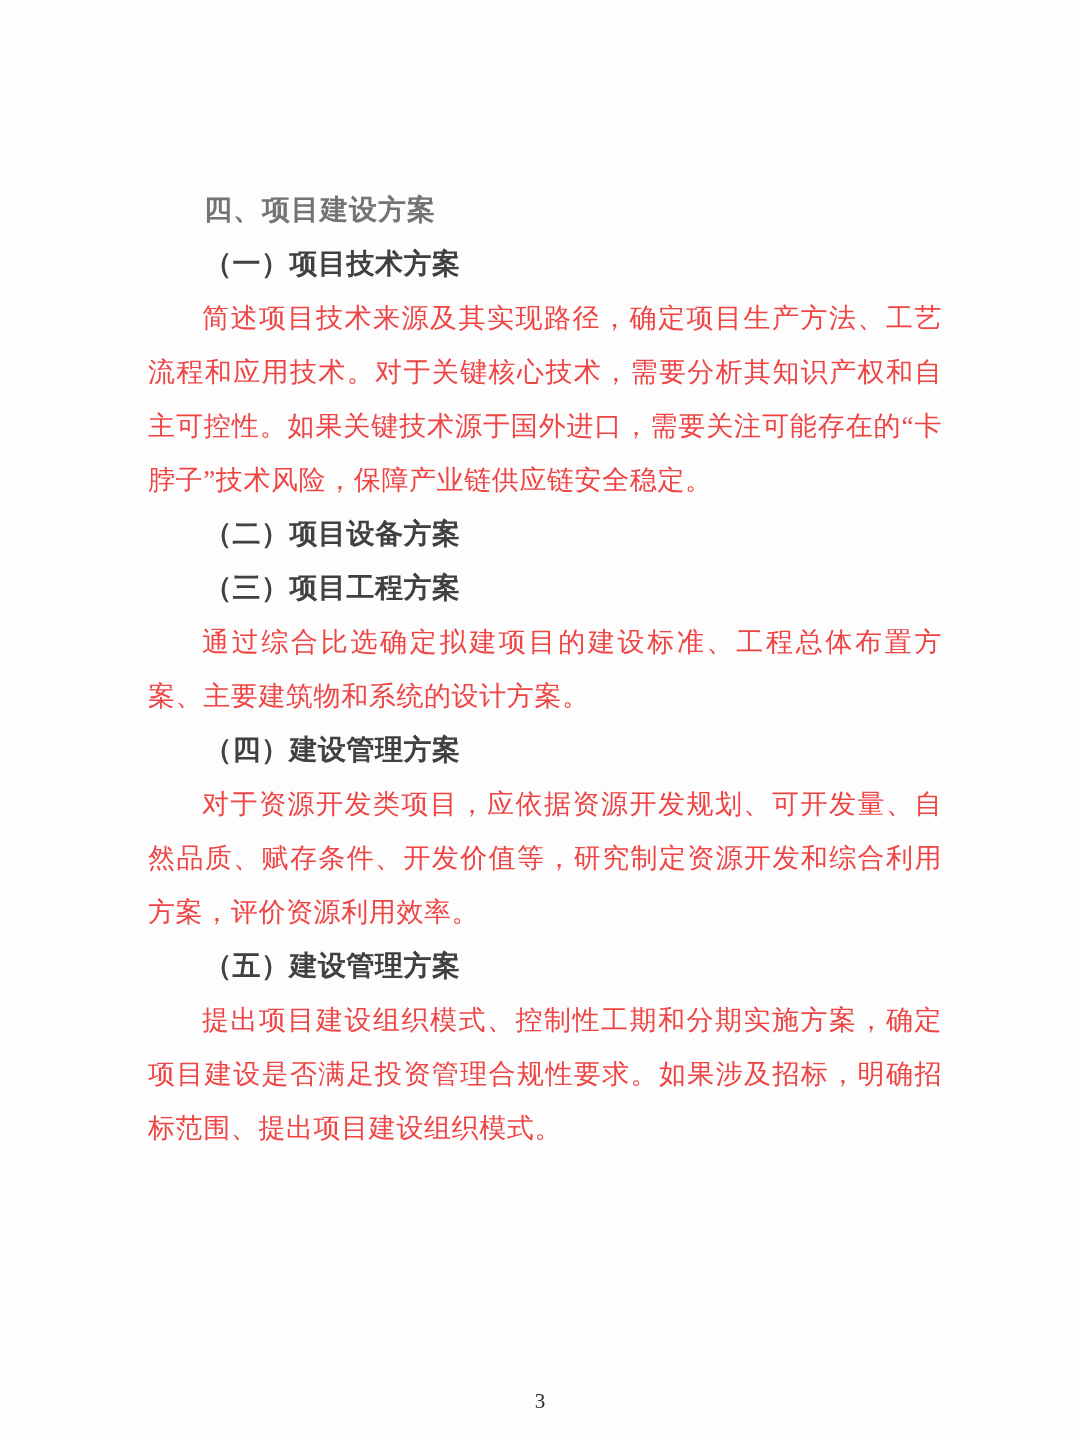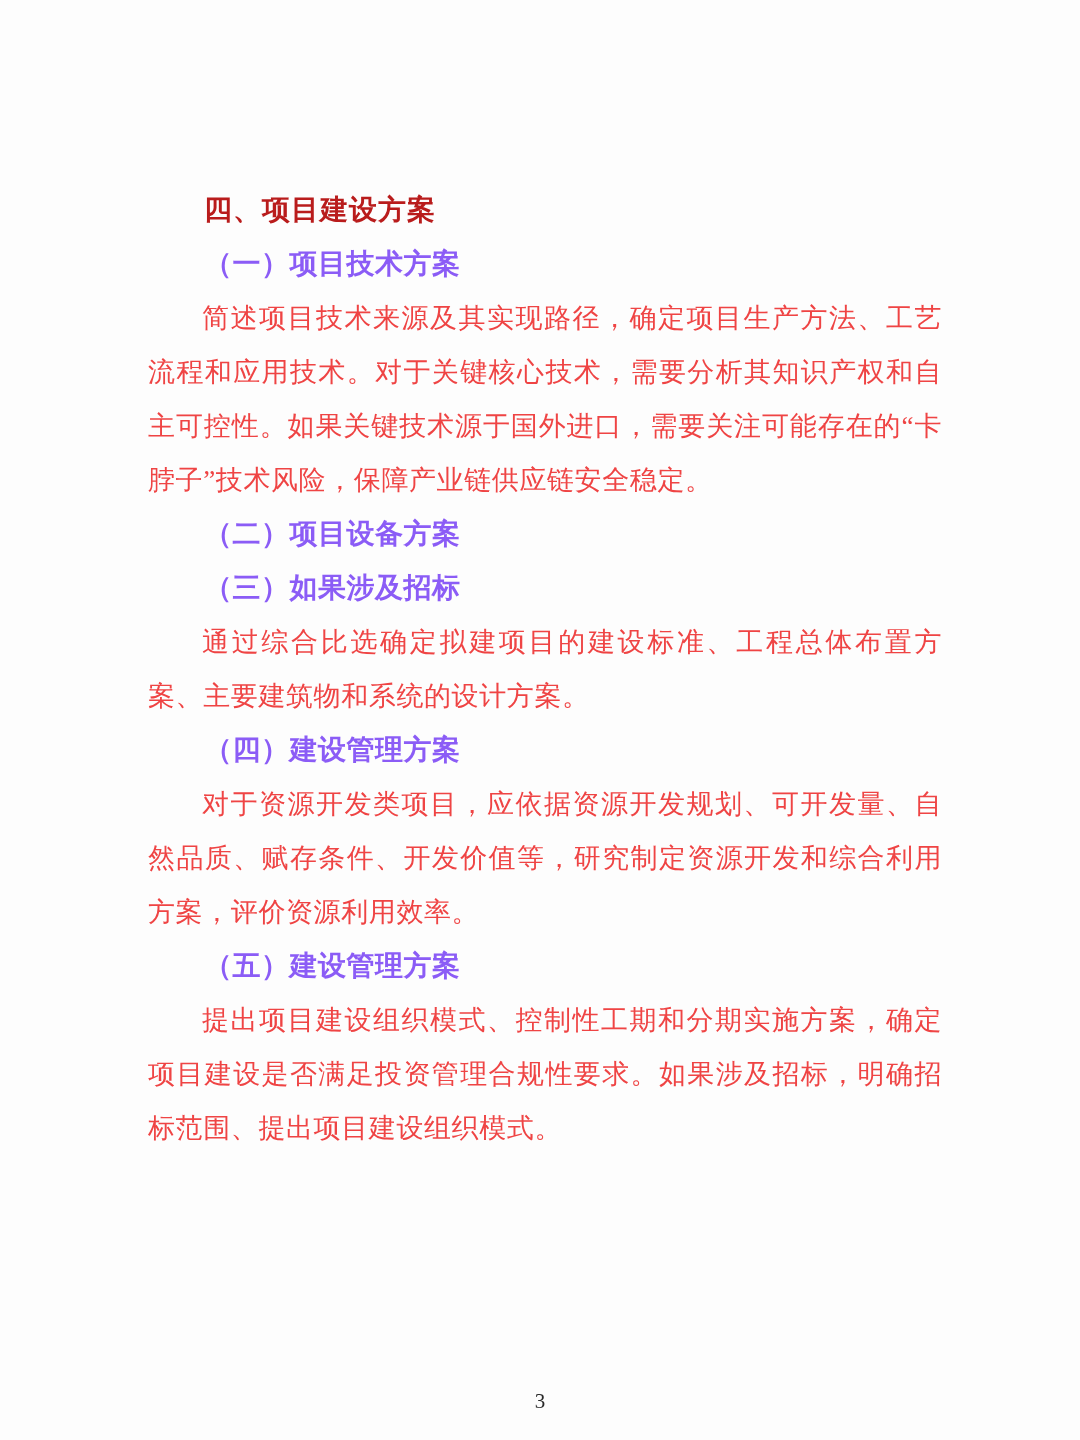--- a/index.html
+++ b/index.html
@@ -27,30 +27,30 @@
     width: 794px;
   }
 
   .doc-heading {
     font-family: "Liberation Sans", "DejaVu Sans", sans-serif;
     font-weight: bold;
     font-size: 28px;
     line-height: 54px;
     text-indent: 2em;
     letter-spacing: 1px;
-    color: #b91c1c;
+    color: #737373;
   }
 
   .section-title {
     font-weight: bold;
     font-size: 28px;
     line-height: 54px;
     text-indent: 2em;
     letter-spacing: 0.5px;
-    color: #8b5cf6;
+    color: #404040;
   }
 
   .para {
     font-size: 27px;
     line-height: 54px;
     text-indent: 2em;
     text-align: justify;
     letter-spacing: 0.6px;
     color: #ef4444;
   }
@@ -77,21 +77,21 @@
     <div class="section">
       <div class="section-title">（一）项目技术方案</div>
       <div class="para">简述项目技术来源及其实现路径，确定项目生产方法、工艺流程和应用技术。对于关键核心技术，需要分析其知识产权和自主可控性。如果关键技术源于国外进口，需要关注可能存在的“卡脖子”技术风险，保障产业链供应链安全稳定。</div>
     </div>
 
     <div class="section">
       <div class="section-title">（二）项目设备方案</div>
     </div>
 
     <div class="section">
-      <div class="section-title">（三）如果涉及招标</div>
+      <div class="section-title">（三）项目工程方案</div>
       <div class="para">通过综合比选确定拟建项目的建设标准、工程总体布置方案、主要建筑物和系统的设计方案。</div>
     </div>
 
     <div class="section">
       <div class="section-title">（四）建设管理方案</div>
       <div class="para">对于资源开发类项目，应依据资源开发规划、可开发量、自然品质、赋存条件、开发价值等，研究制定资源开发和综合利用方案，评价资源利用效率。</div>
     </div>
 
     <div class="section">
       <div class="section-title">（五）建设管理方案</div>

